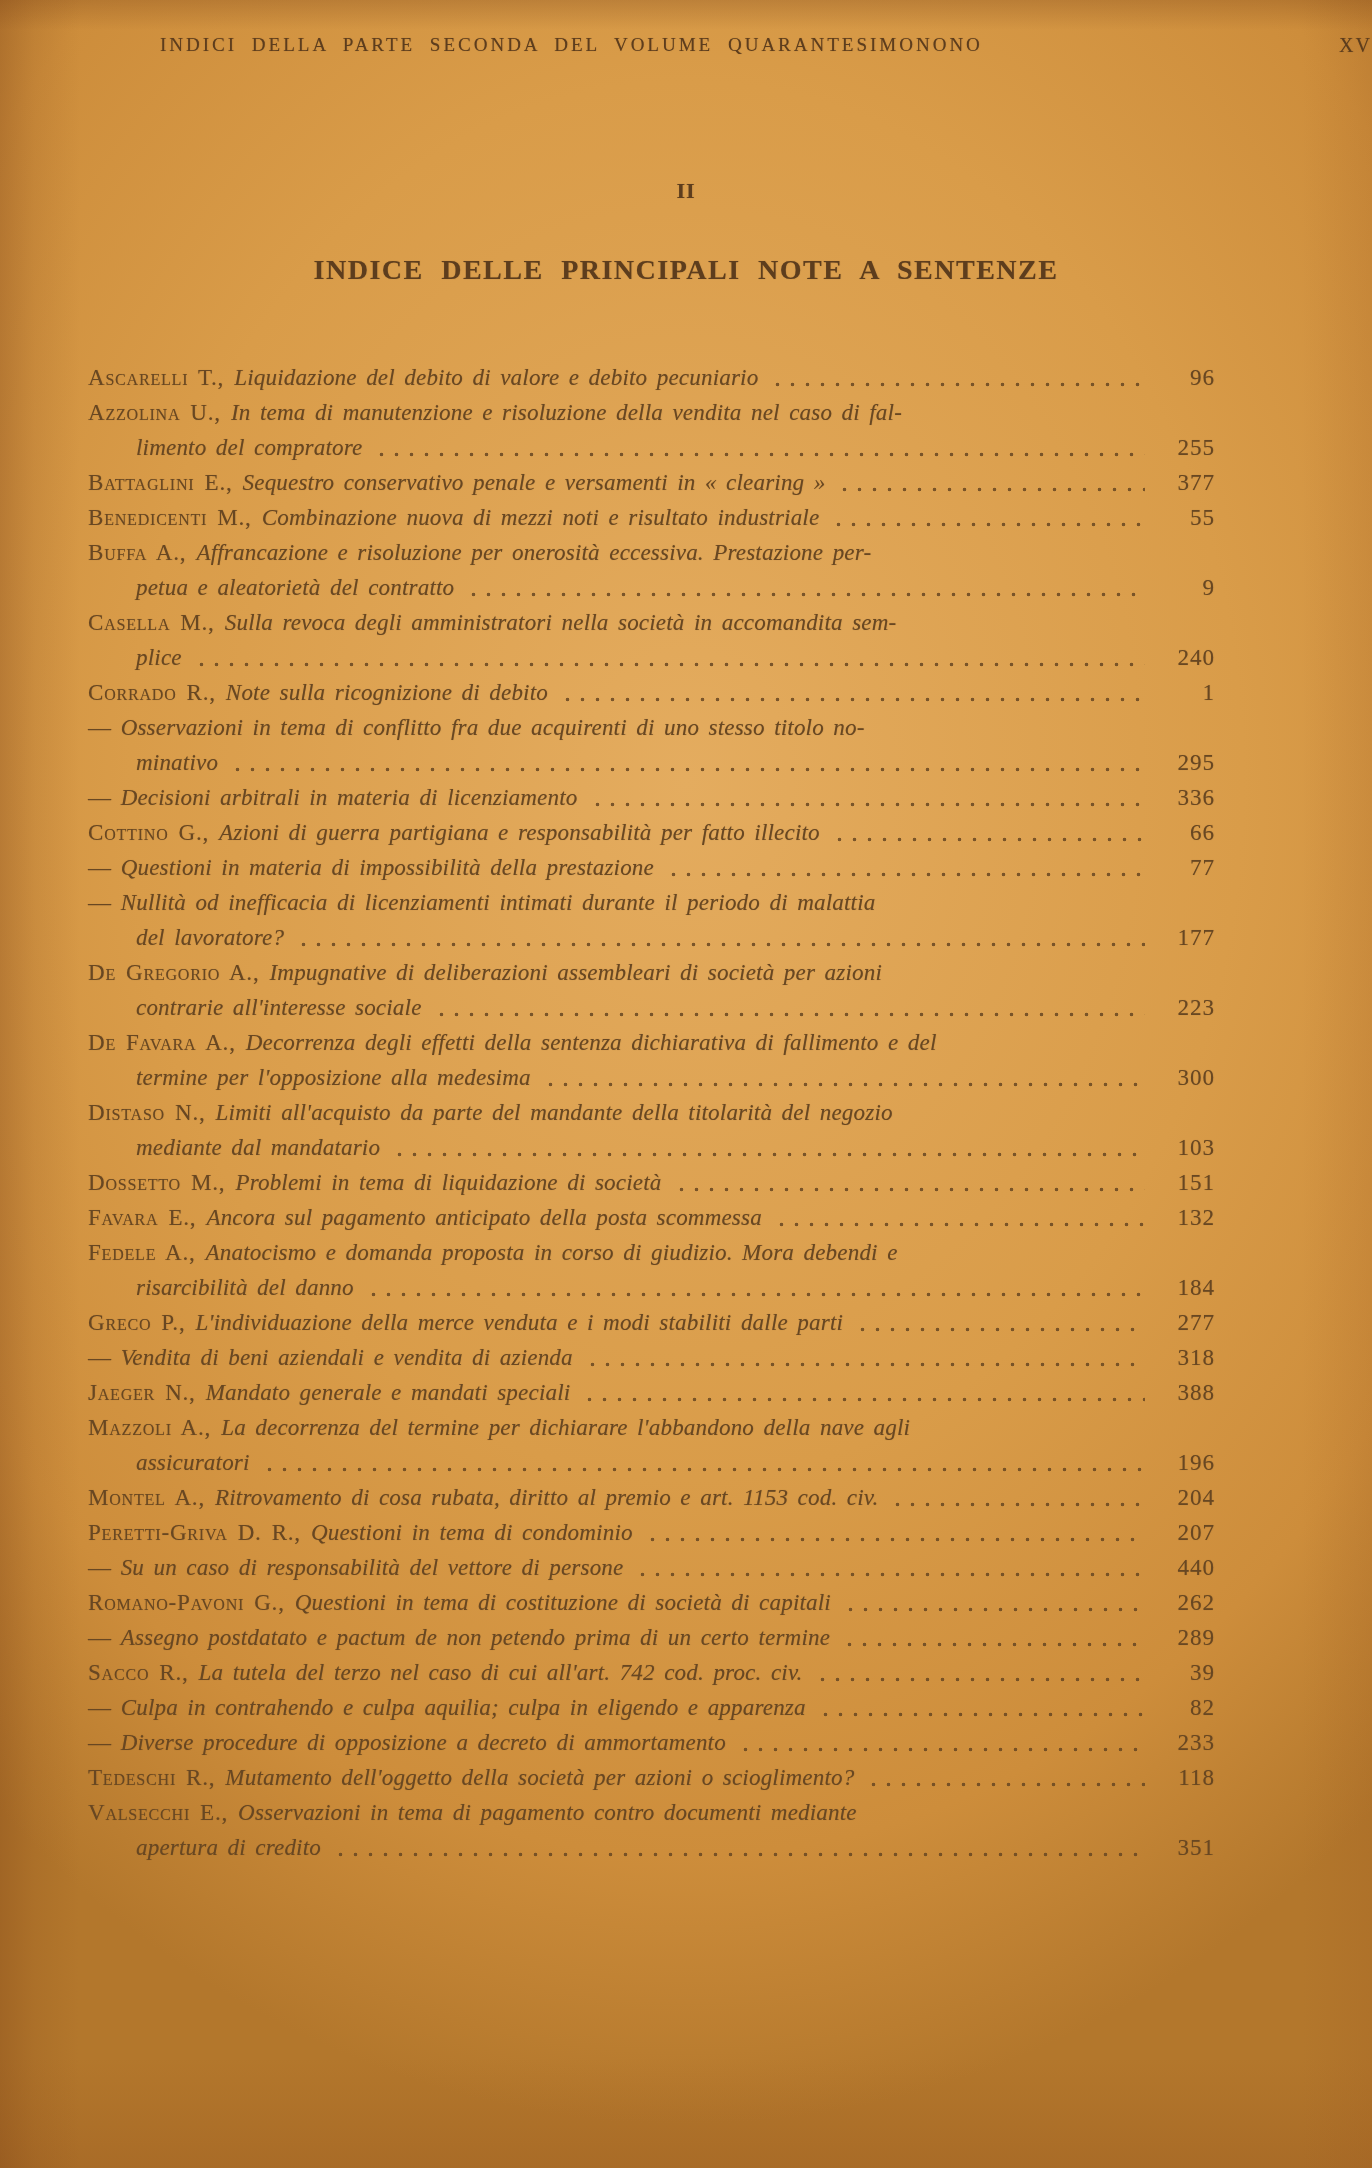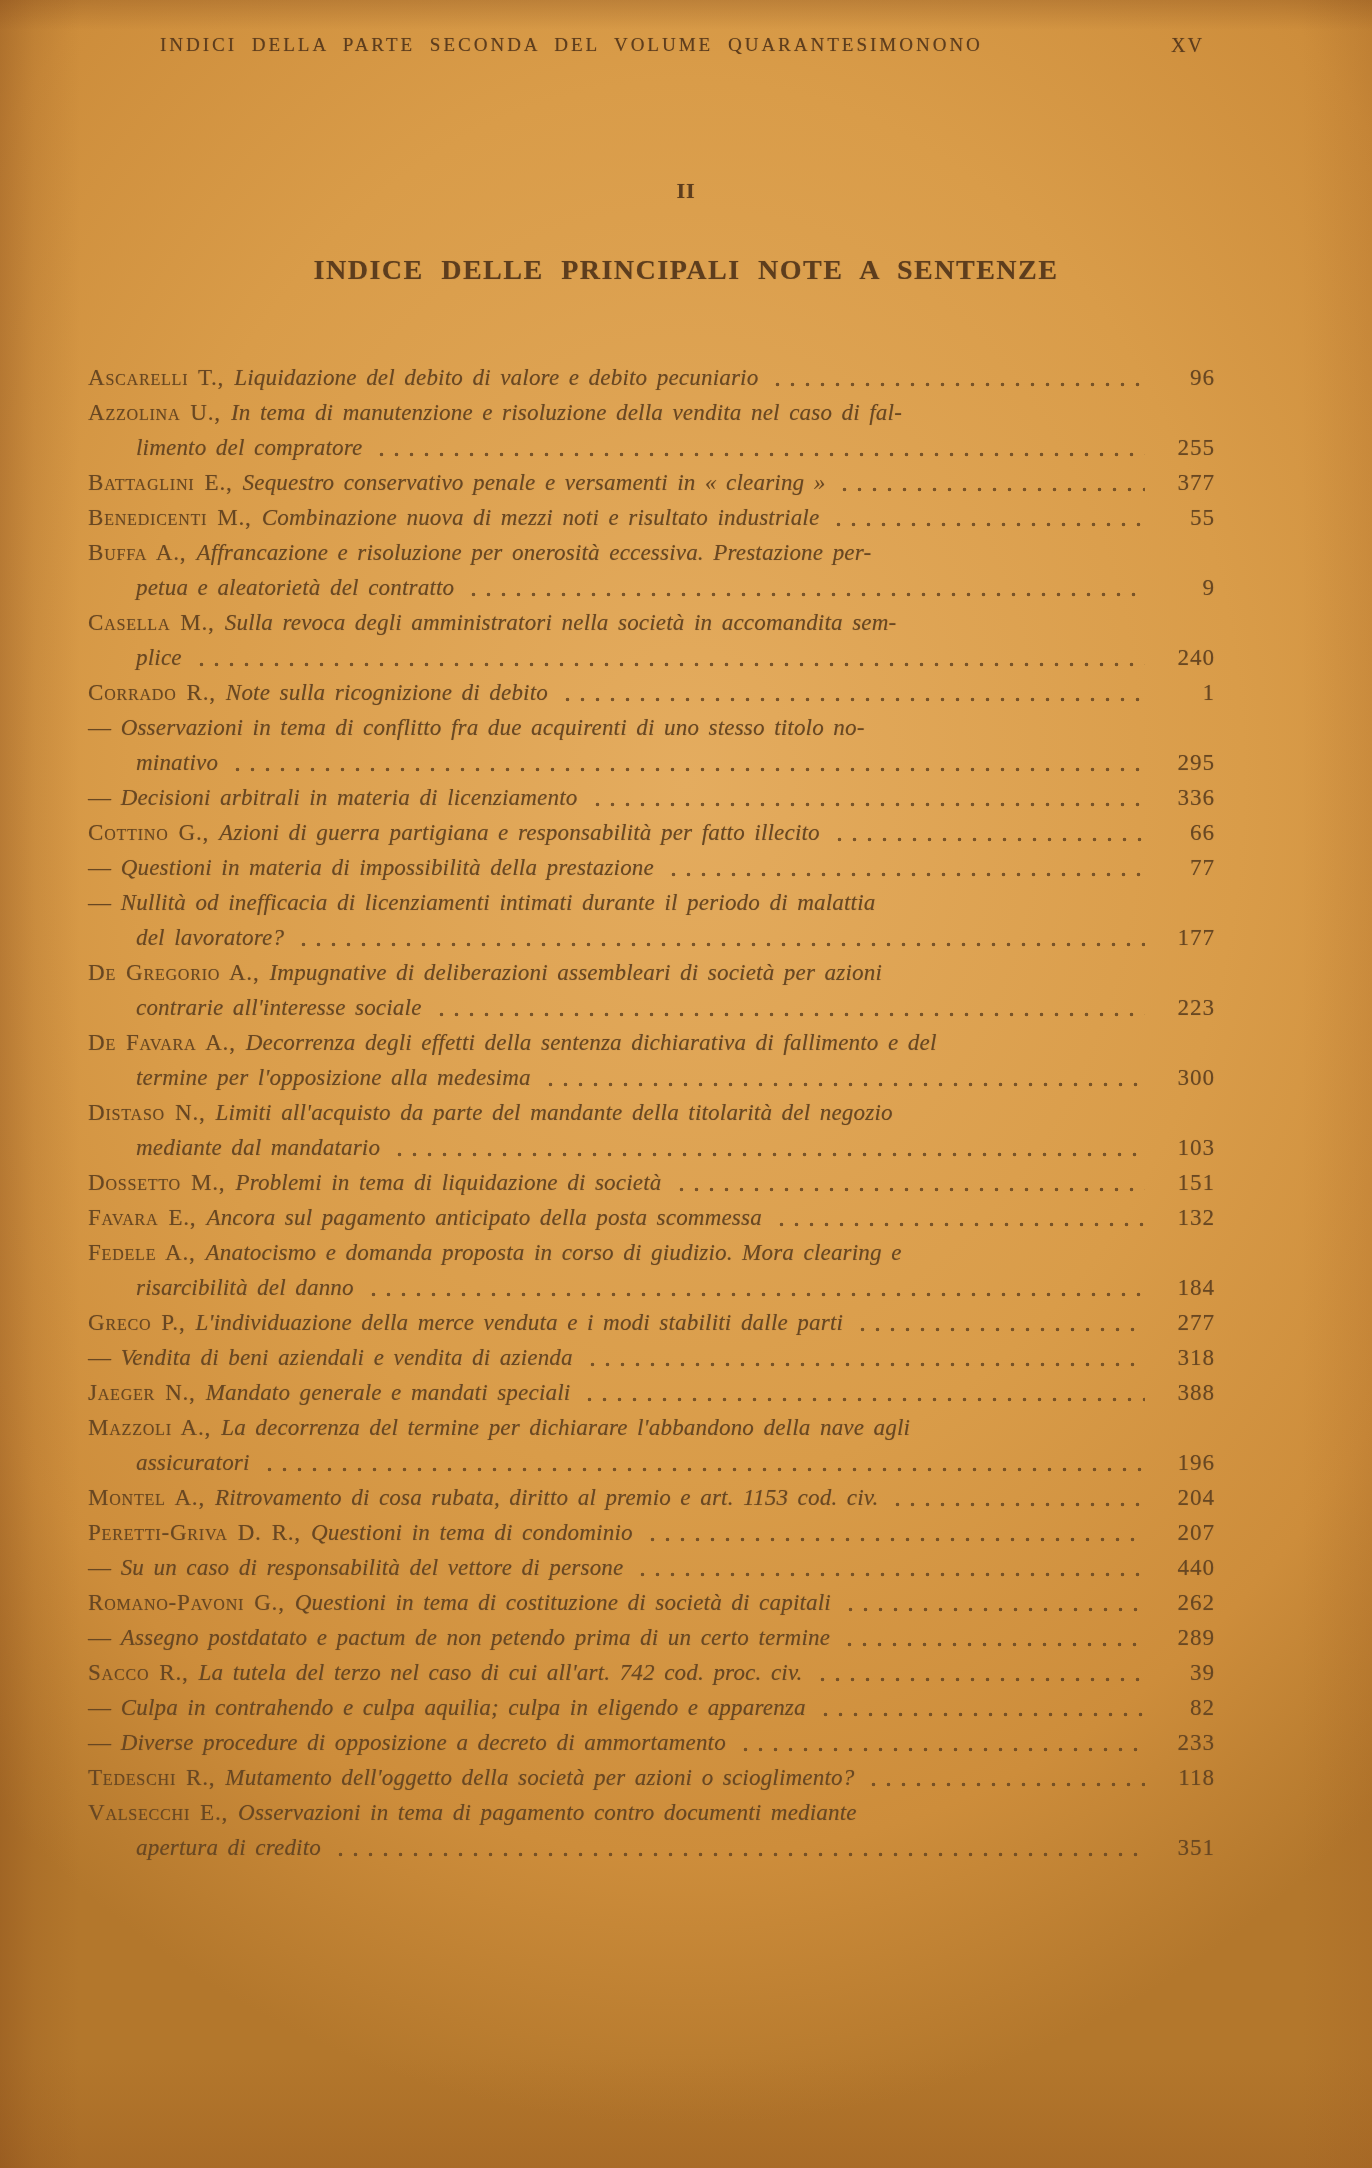--- a/index.html
+++ b/index.html
@@ -24,21 +24,20 @@
   }
   .page{
     position:relative;
     width:100%;height:100%;
     padding-top:34px;
   }
   .running-head-row{
     display:flex;
     justify-content:space-between;
     padding-left:160px;
-    padding-right:168px;
     height:26px;
   }
   .running-head{
     font-size:19px;
     letter-spacing:3px;
     word-spacing:7px;
     color:var(--ink-dark);
     text-shadow:0.2px 0.3px 0.8px rgba(93,61,29,.5);
     white-space:nowrap;
   }
@@ -224,21 +223,21 @@
         <span class="text"><span class="sc">Dossetto M., </span><span class="it">Problemi in tema di liquidazione di società</span></span>
         <span class="leader"></span>
         <span class="pagenum">151</span>
       </div>
       <div class="line">
         <span class="text"><span class="sc">Favara E., </span><span class="it">Ancora sul pagamento anticipato della posta scommessa</span></span>
         <span class="leader"></span>
         <span class="pagenum">132</span>
       </div>
       <div class="line">
-        <span class="text"><span class="sc">Fedele A., </span><span class="it">Anatocismo e domanda proposta in corso di giudizio. Mora clearing e</span></span>
+        <span class="text"><span class="sc">Fedele A., </span><span class="it">Anatocismo e domanda proposta in corso di giudizio. Mora debendi e</span></span>
       </div>
       <div class="line cont">
         <span class="text"><span class="it">risarcibilità del danno</span></span>
         <span class="leader"></span>
         <span class="pagenum">184</span>
       </div>
       <div class="line">
         <span class="text"><span class="sc">Greco P., </span><span class="it">L'individuazione della merce venduta e i modi stabiliti dalle parti</span></span>
         <span class="leader"></span>
         <span class="pagenum">277</span>

